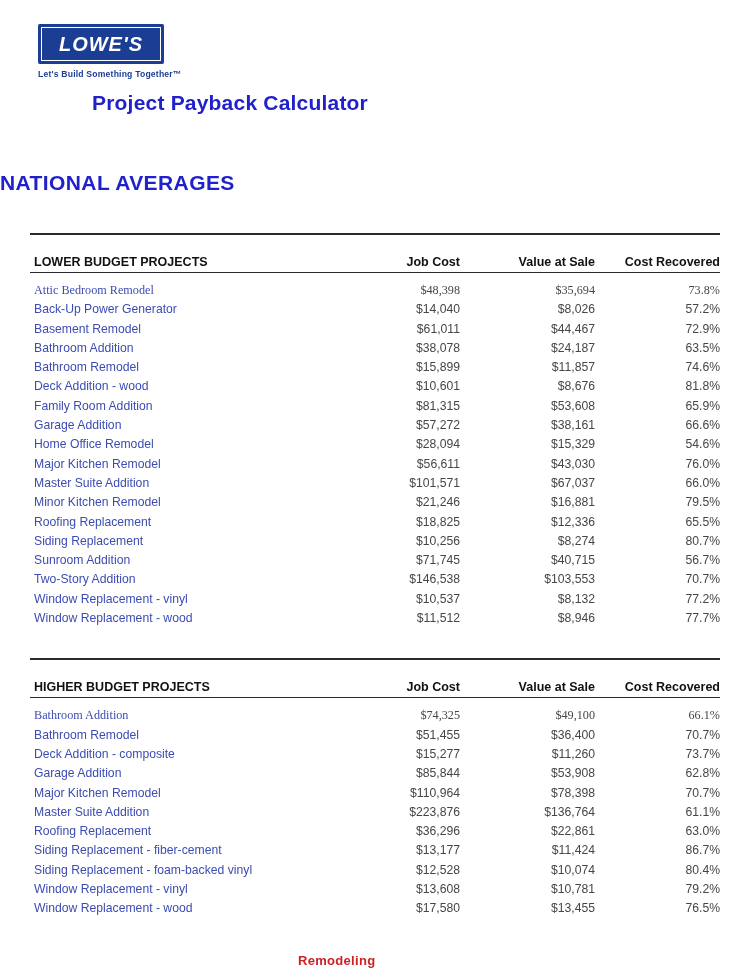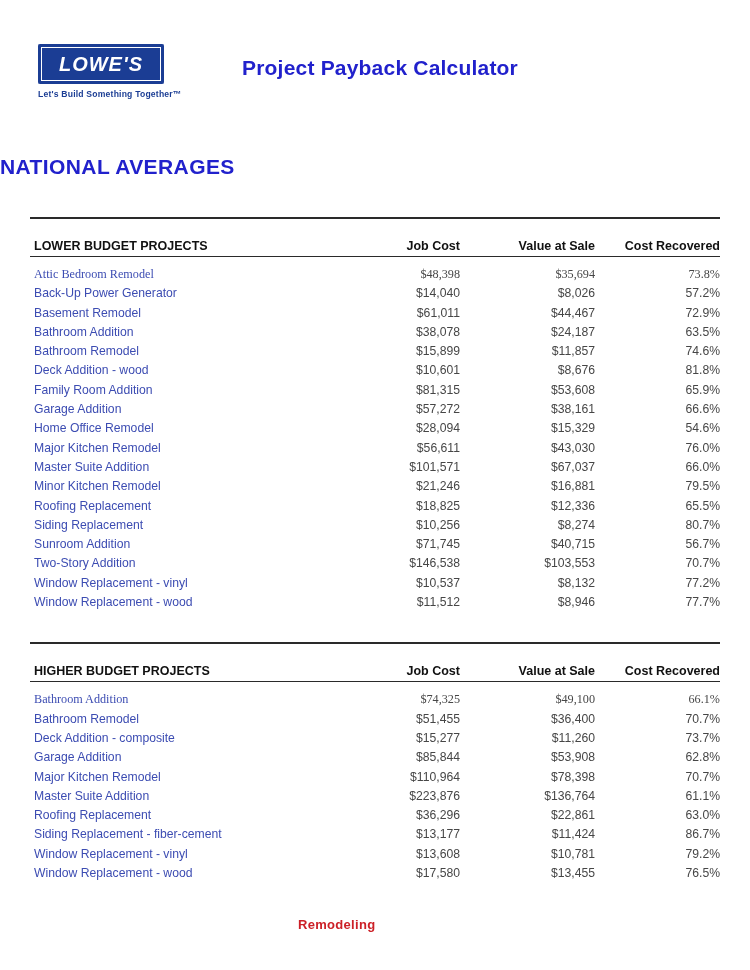--- a/index.html
+++ b/index.html
@@ -13,21 +13,21 @@
   }
   *{margin:0;padding:0;box-sizing:border-box;}
   html,body{background:#fff;}
   body{font-family:"Liberation Sans","DejaVu Sans",sans-serif;}
   .page{
     position:relative;
     width:750px;height:970px;
     margin:0 auto;background:#ffffff;overflow:hidden;
   }
   
-  .header{display:flex;align-items:flex-start;padding:44px 0 0 38px;}
+  .header{display:flex;align-items:flex-start;padding:24px 0 0 38px;flex-direction:column;}
   .lowes-logo{width:150px;}
   .logo-box{
     background:var(--lowes-blue);
     width:126px;height:40px;
     display:flex;align-items:center;justify-content:center;
     box-shadow:inset 0 0 0 3px var(--lowes-blue), inset 0 0 0 4px #ffffff;
     border-radius:2px;
   }
   .logo-box span{
     color:#ffffff;font-weight:bold;font-style:italic;
@@ -304,20 +304,26 @@
           <td class="num">$22,861</td>
           <td class="num">63.0%</td>
         </tr>
         <tr>
           <td class="proj">Siding Replacement - fiber-cement</td>
           <td class="num">$13,177</td>
           <td class="num">$11,424</td>
           <td class="num">86.7%</td>
         </tr>
         <tr>
+          <td class="proj">Siding Replacement - foam-backed vinyl</td>
+          <td class="num">$12,528</td>
+          <td class="num">$10,074</td>
+          <td class="num">80.4%</td>
+        </tr>
+        <tr>
           <td class="proj">Window Replacement - vinyl</td>
           <td class="num">$13,608</td>
           <td class="num">$10,781</td>
           <td class="num">79.2%</td>
         </tr>
         <tr>
           <td class="proj">Window Replacement - wood</td>
           <td class="num">$17,580</td>
           <td class="num">$13,455</td>
           <td class="num">76.5%</td>

